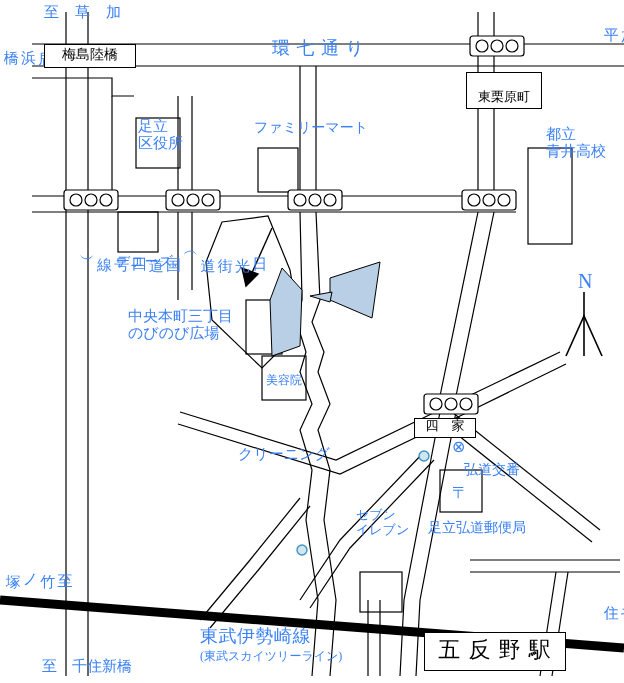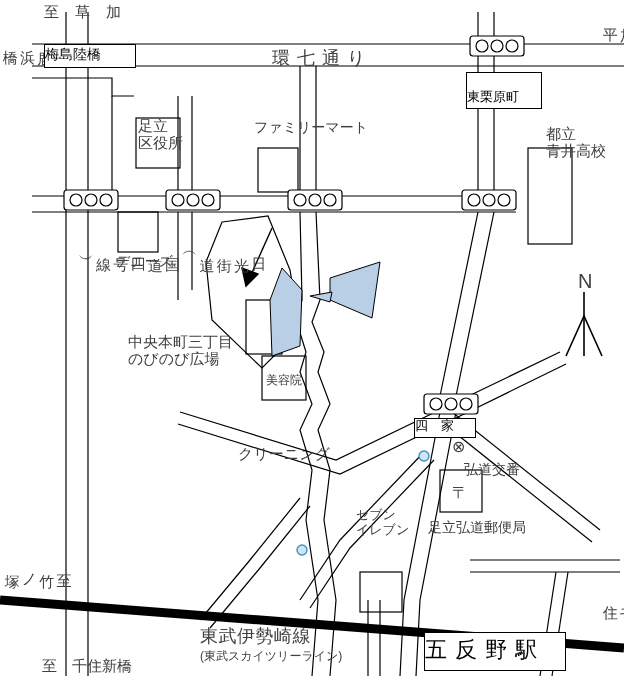--- a/index.html
+++ b/index.html
@@ -1,21 +1,21 @@
 <!DOCTYPE html>
 <html><head>
 <meta charset="utf-8">
 <style>
   html,body{margin:0;padding:0;background:#ffffff;}
   body{font-family:"Liberation Sans", sans-serif;}
   #map-root{position:relative;width:624px;height:683px;background:#ffffff;overflow:hidden;}
   #map-svg{position:absolute;left:0;top:0;width:624px;height:683px;}
-  .lbl{position:absolute;font-family:Liberation Sans, sans-serif;color:#404040;line-height:1.12;white-space:pre;}
+  .lbl{position:absolute;font-family:Liberation Serif, serif;color:#3b82f6;line-height:1.12;white-space:pre;}
   .v{writing-mode:vertical-rl;text-orientation:upright;white-space:pre;line-height:1.15;}
-  .boxlbl{position:absolute;border:1px solid #000;background:#fff;line-height:1.1;}
+  .boxlbl{position:absolute;border:1px solid #000;background:#fff;text-align:center;line-height:1.1;}
 </style>
 </head>
 <body>
 
 <div id="map-root">
 
 <svg id="map-svg" viewBox="0 0 624 683">
   <g fill="none" stroke="#000" stroke-width="1.2">
 
     <path d="M32,44 L624,44"></path>
@@ -153,21 +153,21 @@
 <div class="lbl v" style="left:4px;top:562px;font-size:15px;">至
 竹
 ノ
 塚</div>
 <div class="lbl v" style="left:602px;top:594px;font-size:15px;">至
 北
 千
 住</div>
 <div class="lbl" style="left:42px;top:658px;font-size:15px;">至　千住新橋</div>
 
-<div class="lbl" style="left:272px;top:48px;font-size:18px;letter-spacing:1px;">環 七 通 り</div>
+<div class="lbl" style="left:272px;top:38px;font-size:18px;letter-spacing:1px;">環 七 通 り</div>
 <div class="lbl v" style="left:78px;top:246px;font-size:15px;">日
 光
 街
 道
 （
 国
 道
 四
 号
 線
@@ -176,21 +176,21 @@
 <div class="boxlbl" style="left:44px;top:44px;width:90px;height:20px;font-size:14px;padding-top:2px;">梅島陸橋</div>
 <div class="boxlbl" style="left:466px;top:72px;width:74px;height:18px;font-size:13px;padding-top:17px;">東栗原町</div>
 <div class="boxlbl" style="left:414px;top:418px;width:60px;height:18px;font-size:13px;padding-top:0;">四　家</div>
 
 <div class="lbl" style="left:138px;top:118px;font-size:15px;">足立
 区役所</div>
 <div class="lbl" style="left:254px;top:120px;font-size:14px;">ファミリーマート</div>
 <div class="lbl" style="left:546px;top:126px;font-size:15px;">都立
 青井高校</div>
 <div class="lbl" style="left:116px;top:254px;font-size:14px;">デニーズ</div>
-<div class="lbl" style="left:128px;top:308px;font-size:15px;margin-top:26px;">中央本町三丁目
+<div class="lbl" style="left:128px;top:308px;font-size:15px;">中央本町三丁目
 のびのび広場</div>
 <div class="lbl" style="left:266px;top:374px;font-size:12px;">美容院</div>
 <div class="lbl" style="left:238px;top:446px;font-size:15px;">クリーニング</div>
 <div class="lbl" style="left:356px;top:508px;font-size:13px;">セブン
 イレブン</div>
 <div class="lbl" style="left:464px;top:462px;font-size:14px;">弘道交番</div>
 <div class="lbl" style="left:428px;top:520px;font-size:14px;">足立弘道郵便局</div>
 
 <div class="lbl" style="left:452px;top:438px;font-size:16px;">⊗</div>
 <div class="lbl" style="left:452px;top:484px;font-size:16px;">〒</div>

